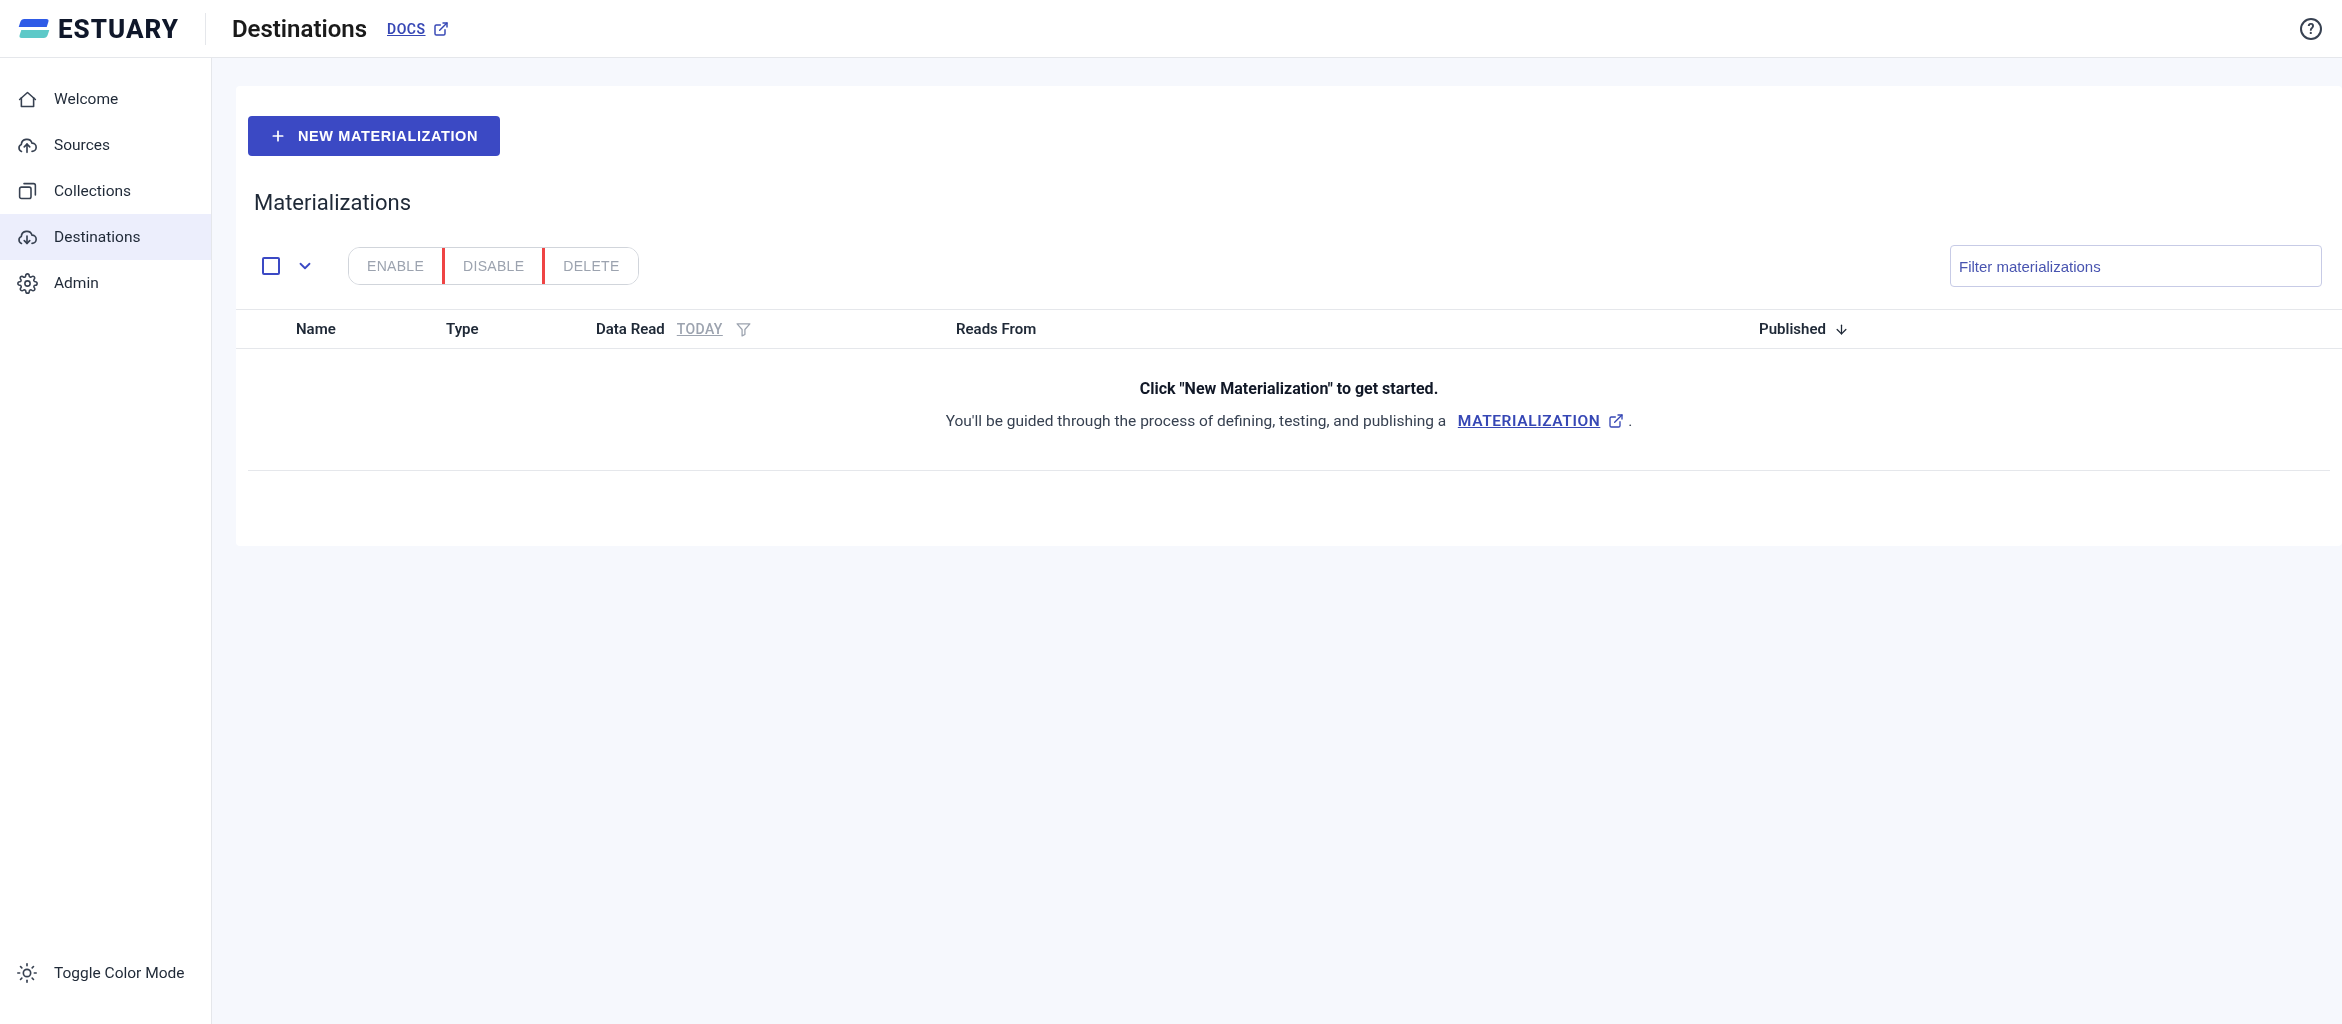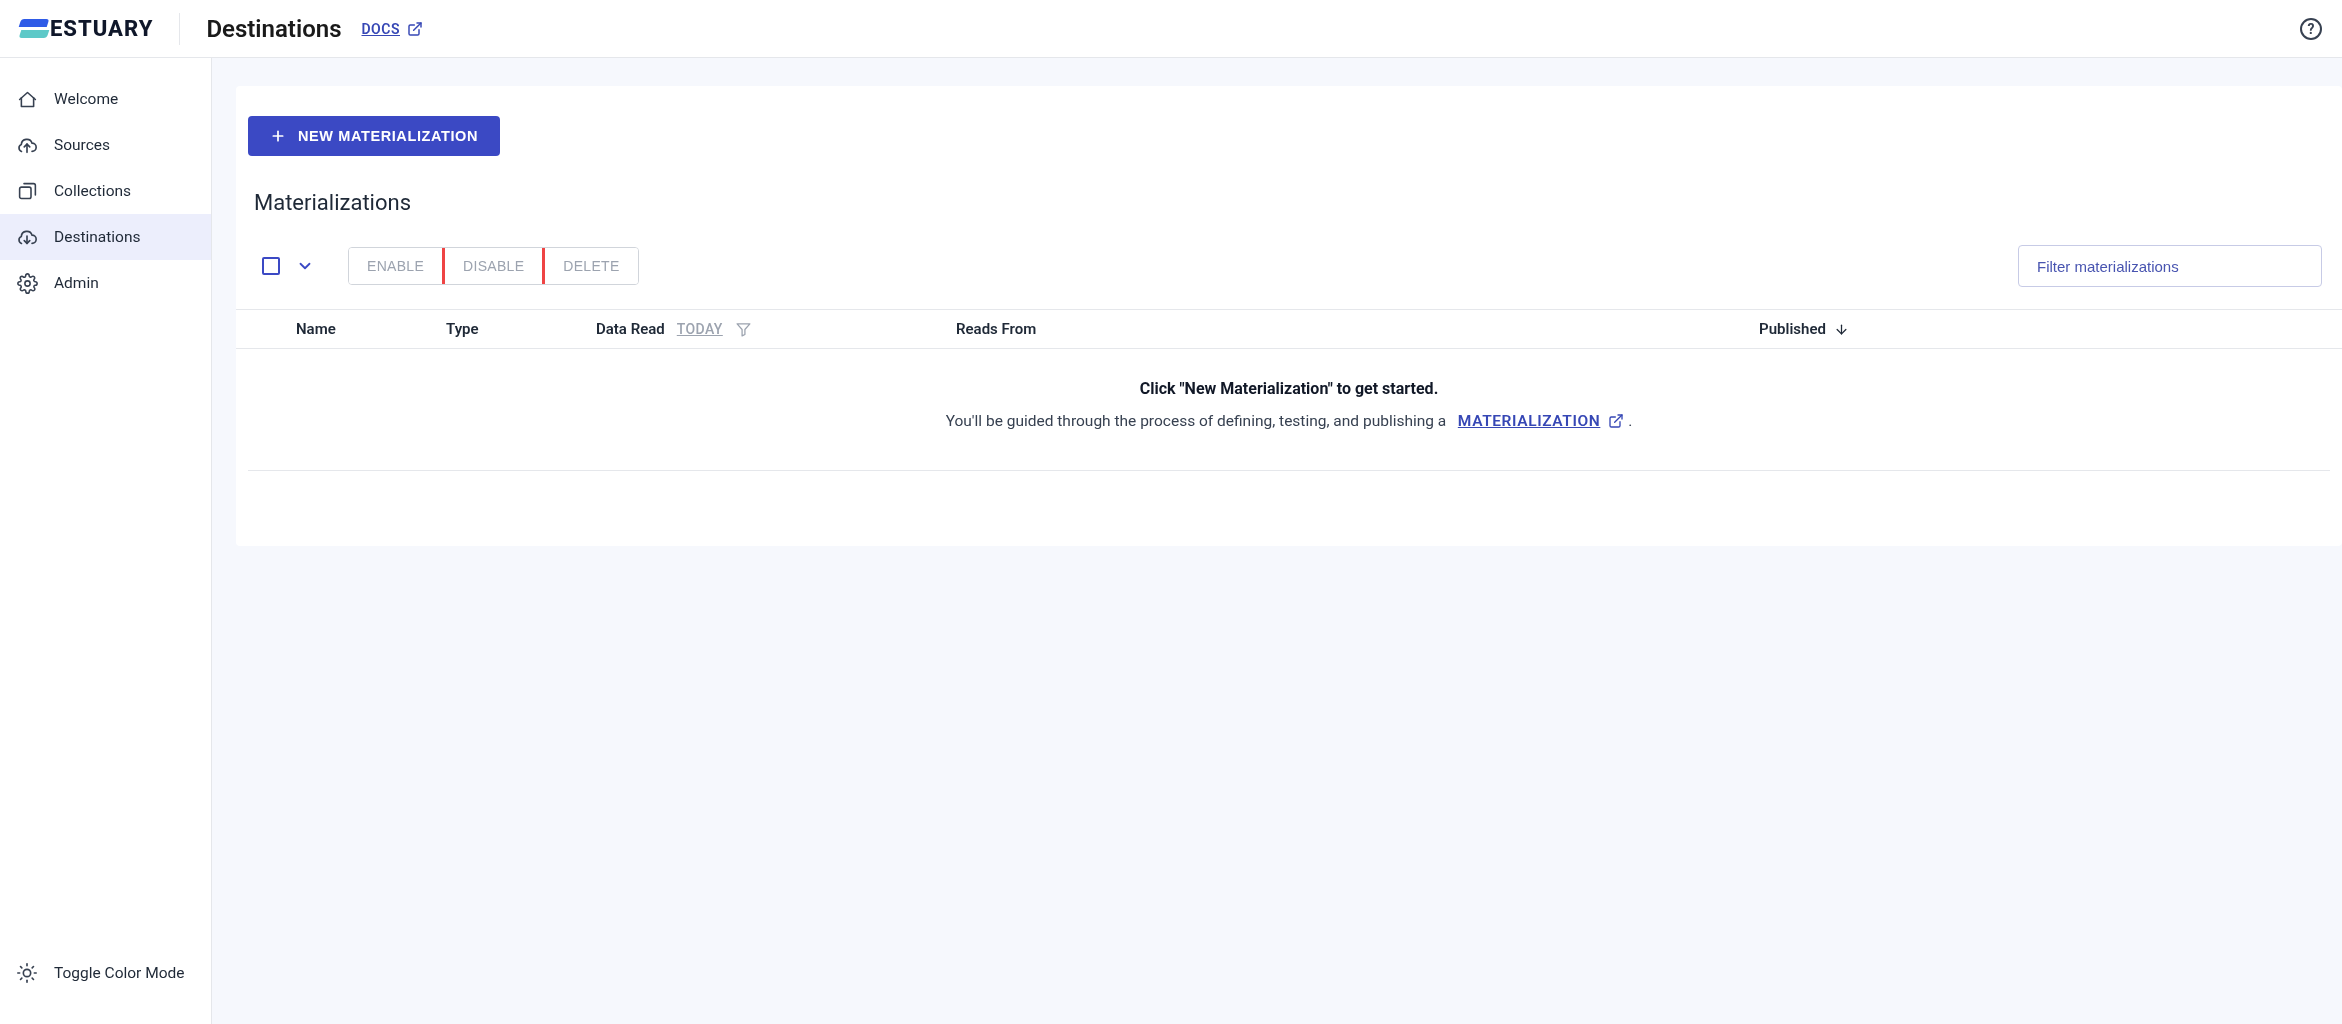--- a/index.html
+++ b/index.html
@@ -15,22 +15,22 @@
     
     .header {
       height: 58px;
       display: flex;
       align-items: center;
       padding: 0 20px;
       border-bottom: 1px solid #e5e7eb;
       background: #fff;
     }
     .logo {
-      display: flex; align-items: center; gap: 2px;
-      font-weight: 800; font-size: 22px; letter-spacing: 1px;
+      display: flex; align-items: center; gap: 10px;
+      font-weight: 800; font-size: 26px; letter-spacing: 1px;
       color: #0f172a;
     }
     .logo-mark {
       width: 28px; height: 28px; display: inline-flex; flex-direction: column; justify-content: center; gap: 3px;
     }
     .logo-mark span:first-child {
       display: block; height: 8px; background: #2f5be7; border-radius: 3px 3px 0 0;
       transform: skewX(-18deg);
     }
     .logo-mark span:last-child {
@@ -108,32 +108,32 @@
       margin: 30px 20px 0 20px;
     }
     .checkbox {
       width: 18px; height: 18px; border: 2px solid #3b49c4; border-radius: 2px;
       display: inline-block; cursor: pointer; margin-left: 6px;
     }
     .chevron-down {
       cursor: pointer; color: #3b49c4; display: inline-flex;
     }
     .btn-group {
-      display: inline-flex; border: 1px solid #d1d5db; border-radius: 4px; overflow: hidden;
+      display: inline-flex; border: 1px solid #d1d5db; border-radius: 12px; overflow: hidden;
       margin-left: 18px;
     }
     .btn-group button {
       background: #fff; border: none; padding: 10px 18px; font-size: 14px;
       color: #9ca3af; font-weight: 500; letter-spacing: 0.3px; cursor: not-allowed;
     }
     .btn-group button + button { border-left: 3px solid #ef4444; }
     .toolbar-spacer { flex: 1; }
     .filter-input {
-      width: 304px; height: 42px; border: 1px solid #c7cbe6; border-radius: 4px;
-      padding: 0 18px; font-size: 15px; color: #3647b5; background: #fff;
+      width: 372px; height: 42px; border: 1px solid #c7cbe6; border-radius: 4px;
+      padding: 0 8px; font-size: 15px; color: #3647b5; background: #fff;
     }
     .filter-input::placeholder { color: #4854b0; }
 
     
     .table-head {
       margin-top: 22px;
       display: grid;
       grid-template-columns: 60px 150px 150px 360px 310px auto;
       align-items: center;
       border-top: 1px solid #e5e7eb;

